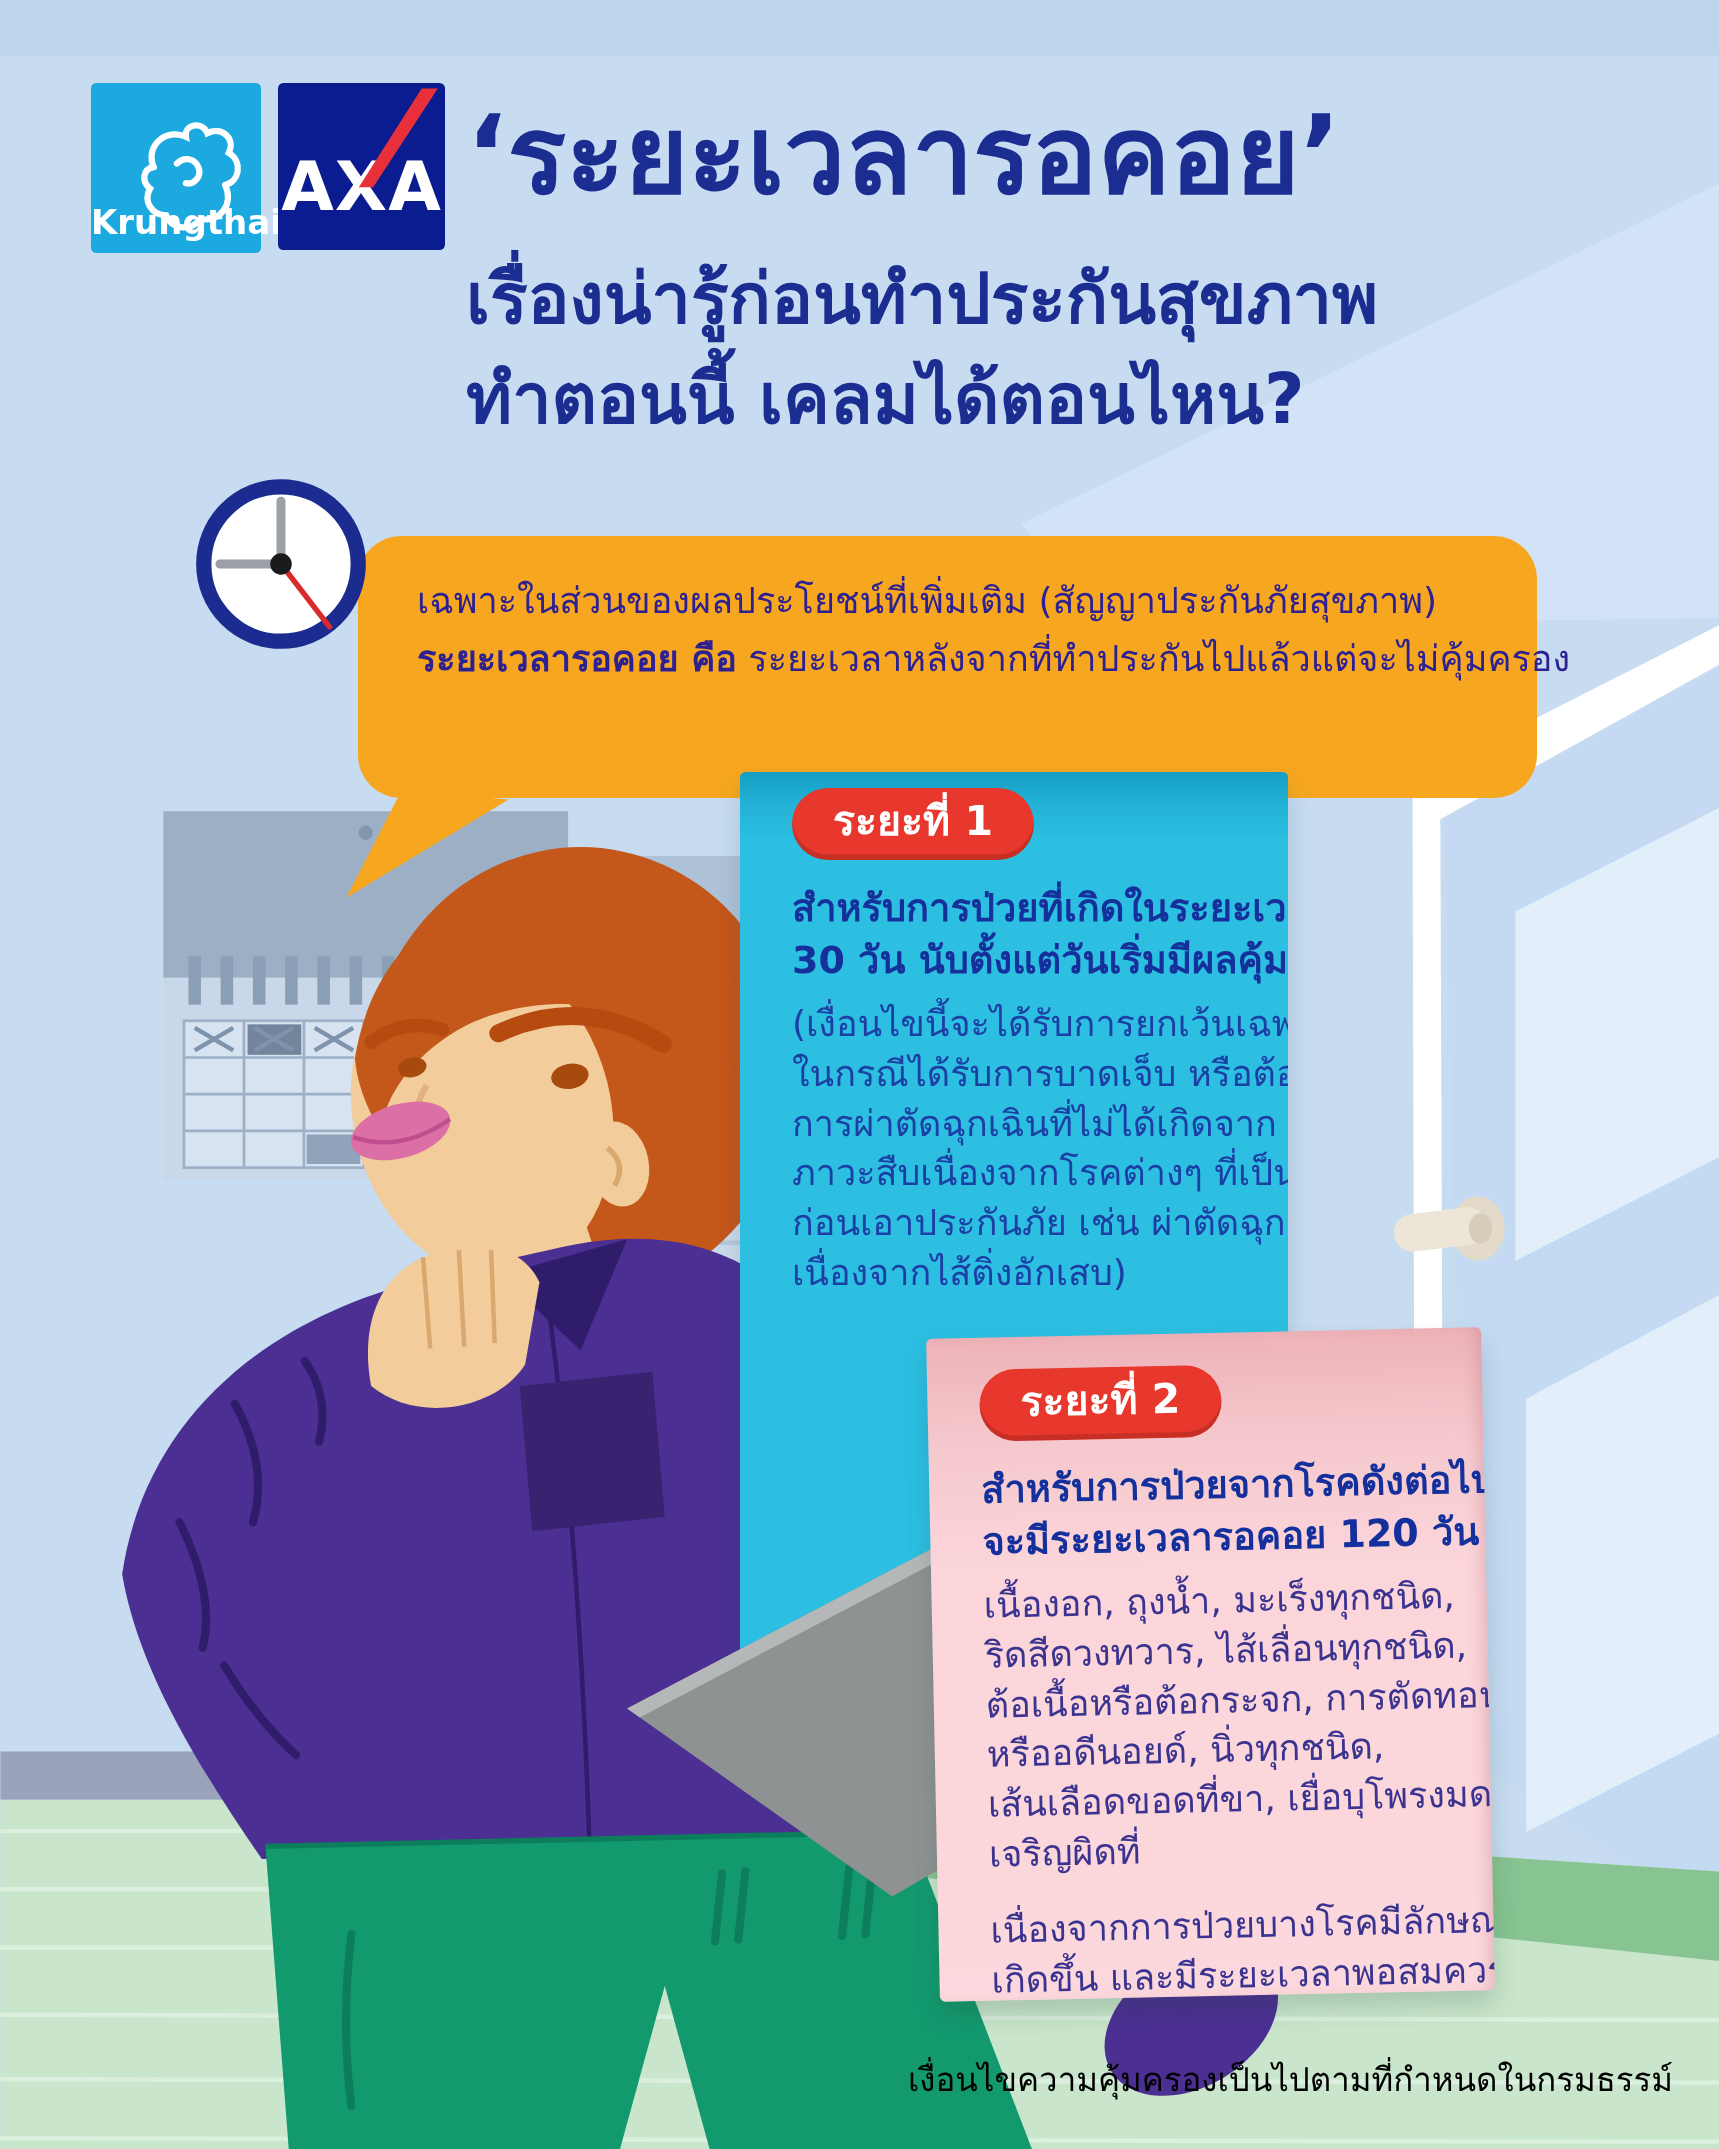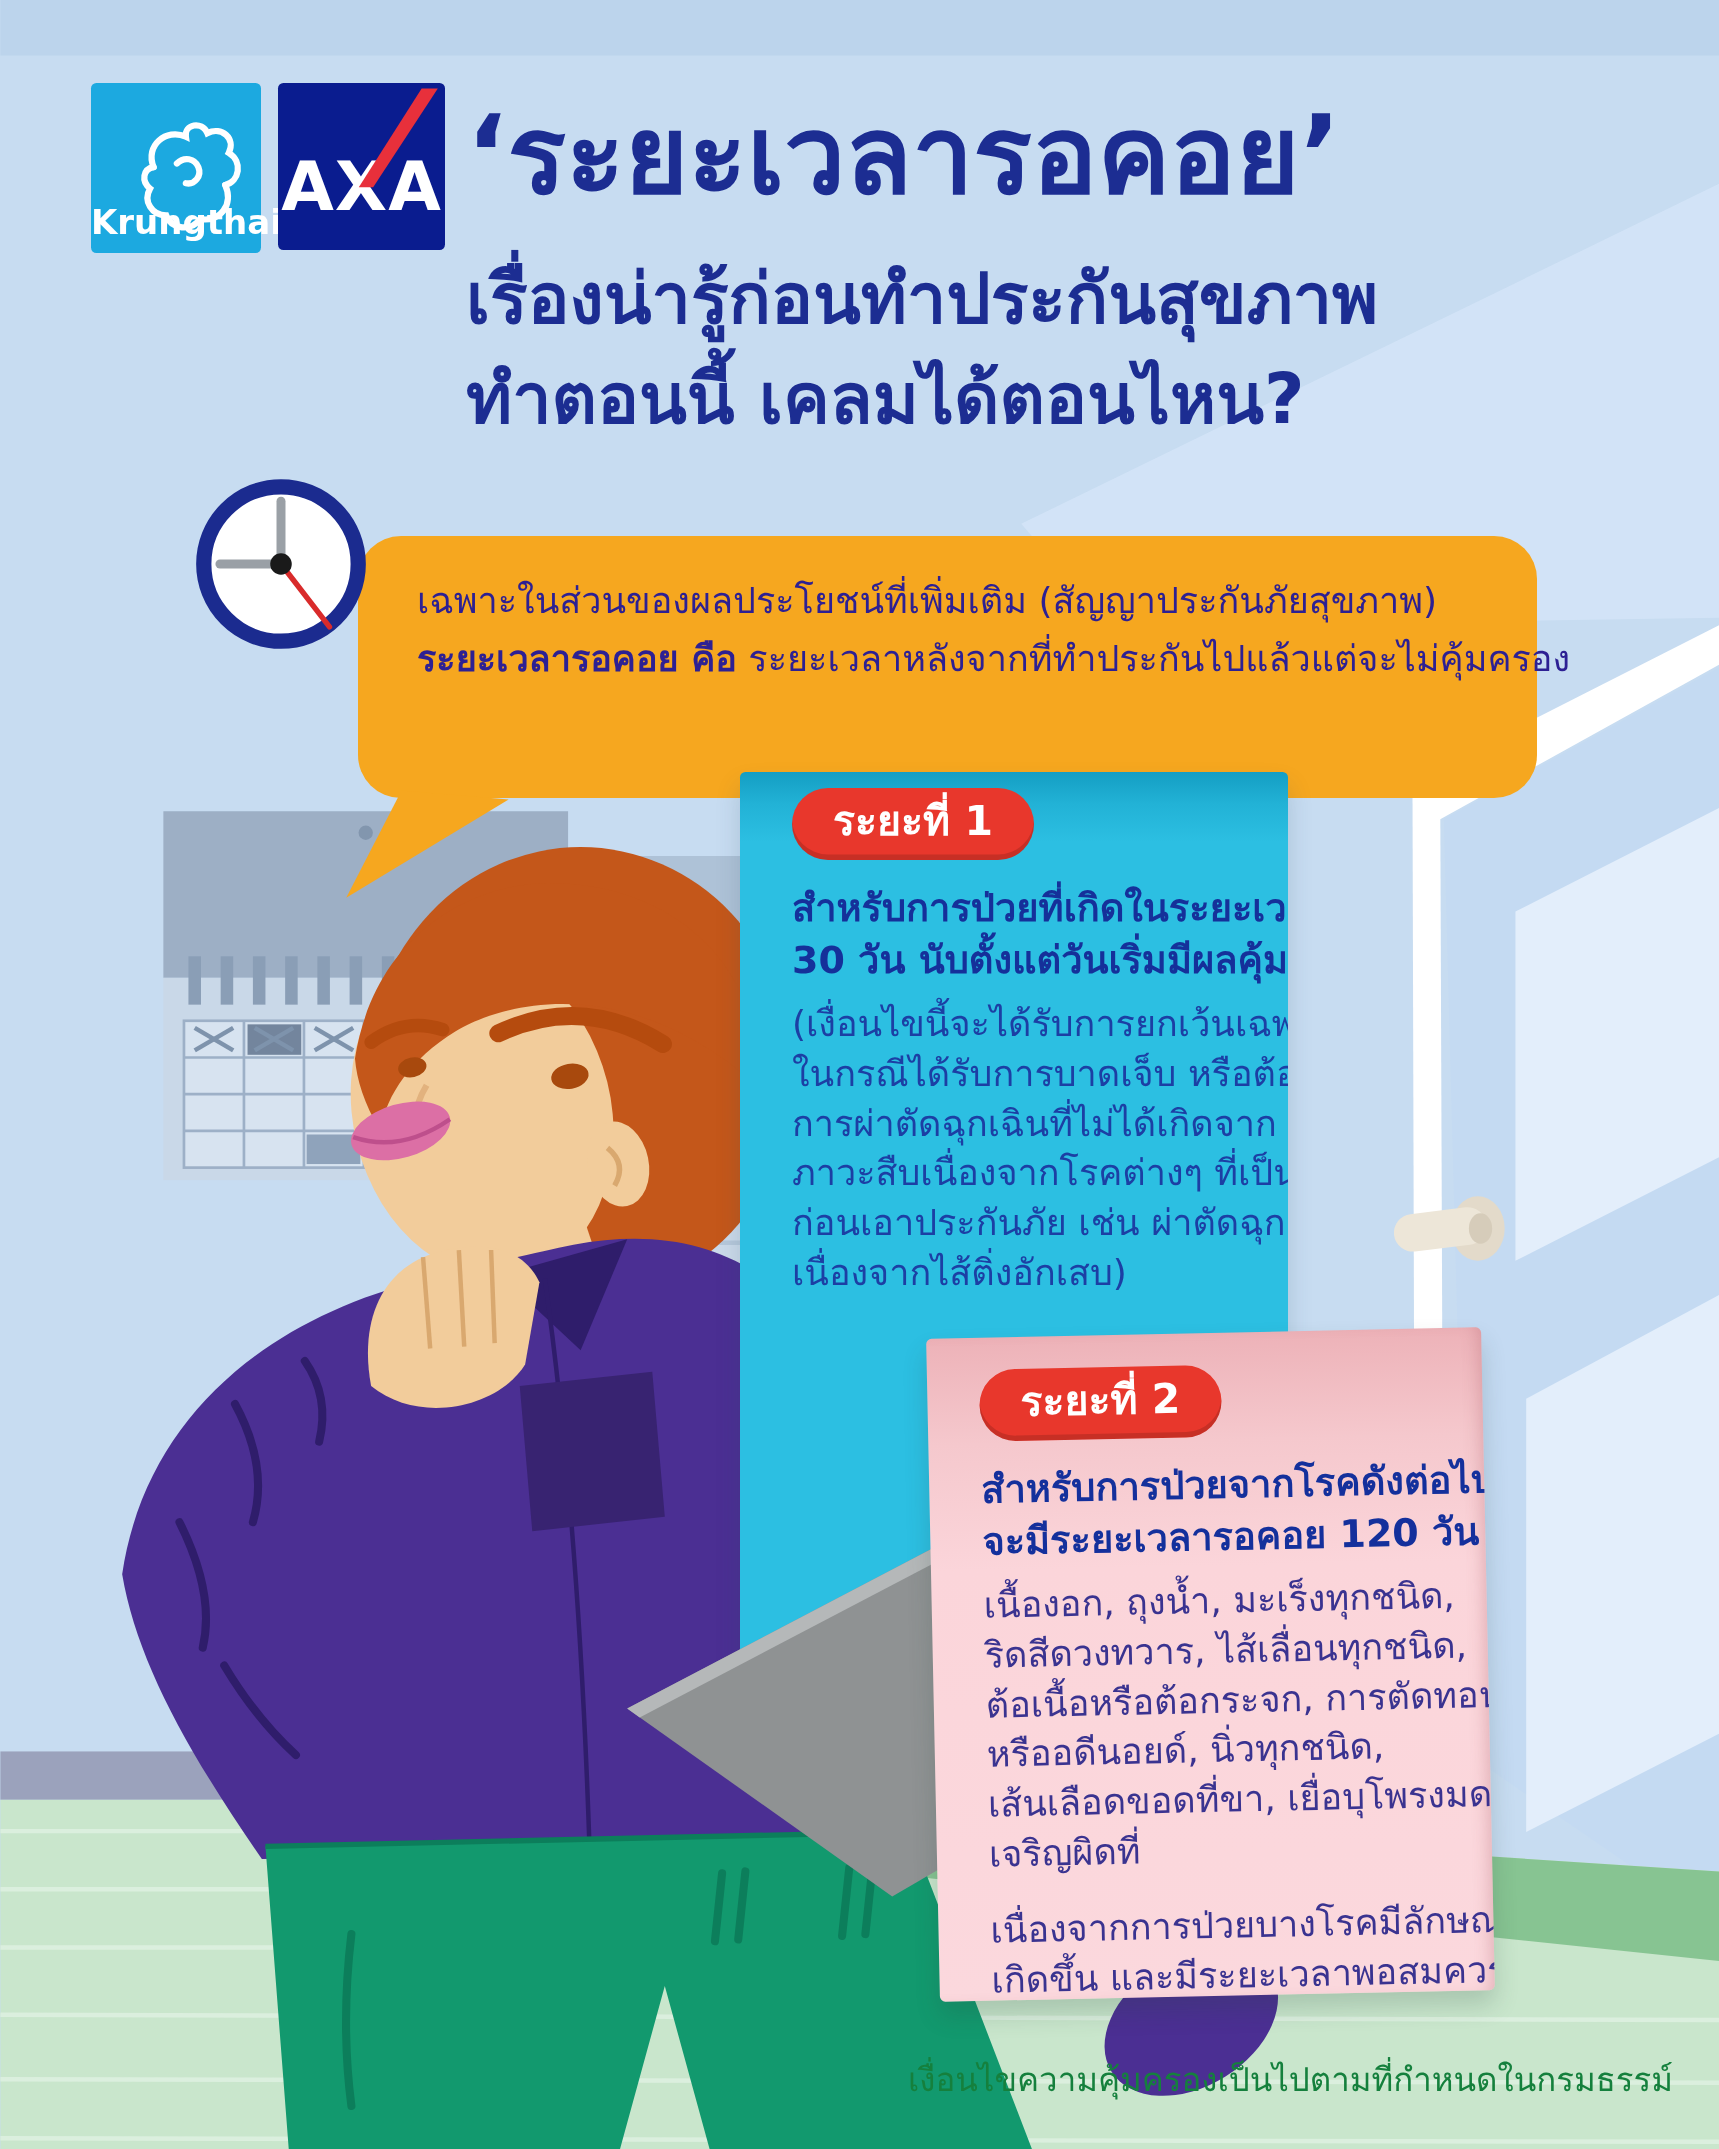--- a/index.html
+++ b/index.html
@@ -44,21 +44,21 @@
     padding:9px 41px 14.3px;border-radius:43px;box-shadow:inset 0 -5.4px 0 rgba(0,0,0,.14);line-height:1.2;}
   .card-heading{margin-top:21.5px;}
   .h-line{font-size:38px;font-weight:800;color:#15309A;line-height:1.38;white-space:nowrap;}
   .card-note{margin-top:12.5px;}
   .n-line{font-size:36px;font-weight:500;color:#1C3FA4;line-height:1.38;white-space:nowrap;}
   .card-pink .h-line{color:#14309C;}
   .card-pink .n-line{color:#3A3390;}
   .pink-expl{margin-top:27px;}
 
   
-  .footer{position:absolute;right:47px;top:2053px;z-index:50;font-size:33px;font-weight:500;color:#15803d;white-space:nowrap;}
+  .footer{position:absolute;right:47px;top:2053px;z-index:50;font-size:33px;font-weight:500;color:#000000;white-space:nowrap;}
 </style>
 </head>
 <body>
 
 <div class="canvas">
 
   <svg class="bg-svg" viewBox="0 0 1920 2400" aria-hidden="true">
     <rect x="0" y="0" width="1920" height="2400" fill="#C7DCF1"></rect>
     <rect x="0" y="0" width="1920" height="62" fill="#BCD4EC"></rect>
     <polygon points="1140,585 1920,205 1920,690 1240,700" fill="#D5E6F8" opacity="0.75"></polygon>

